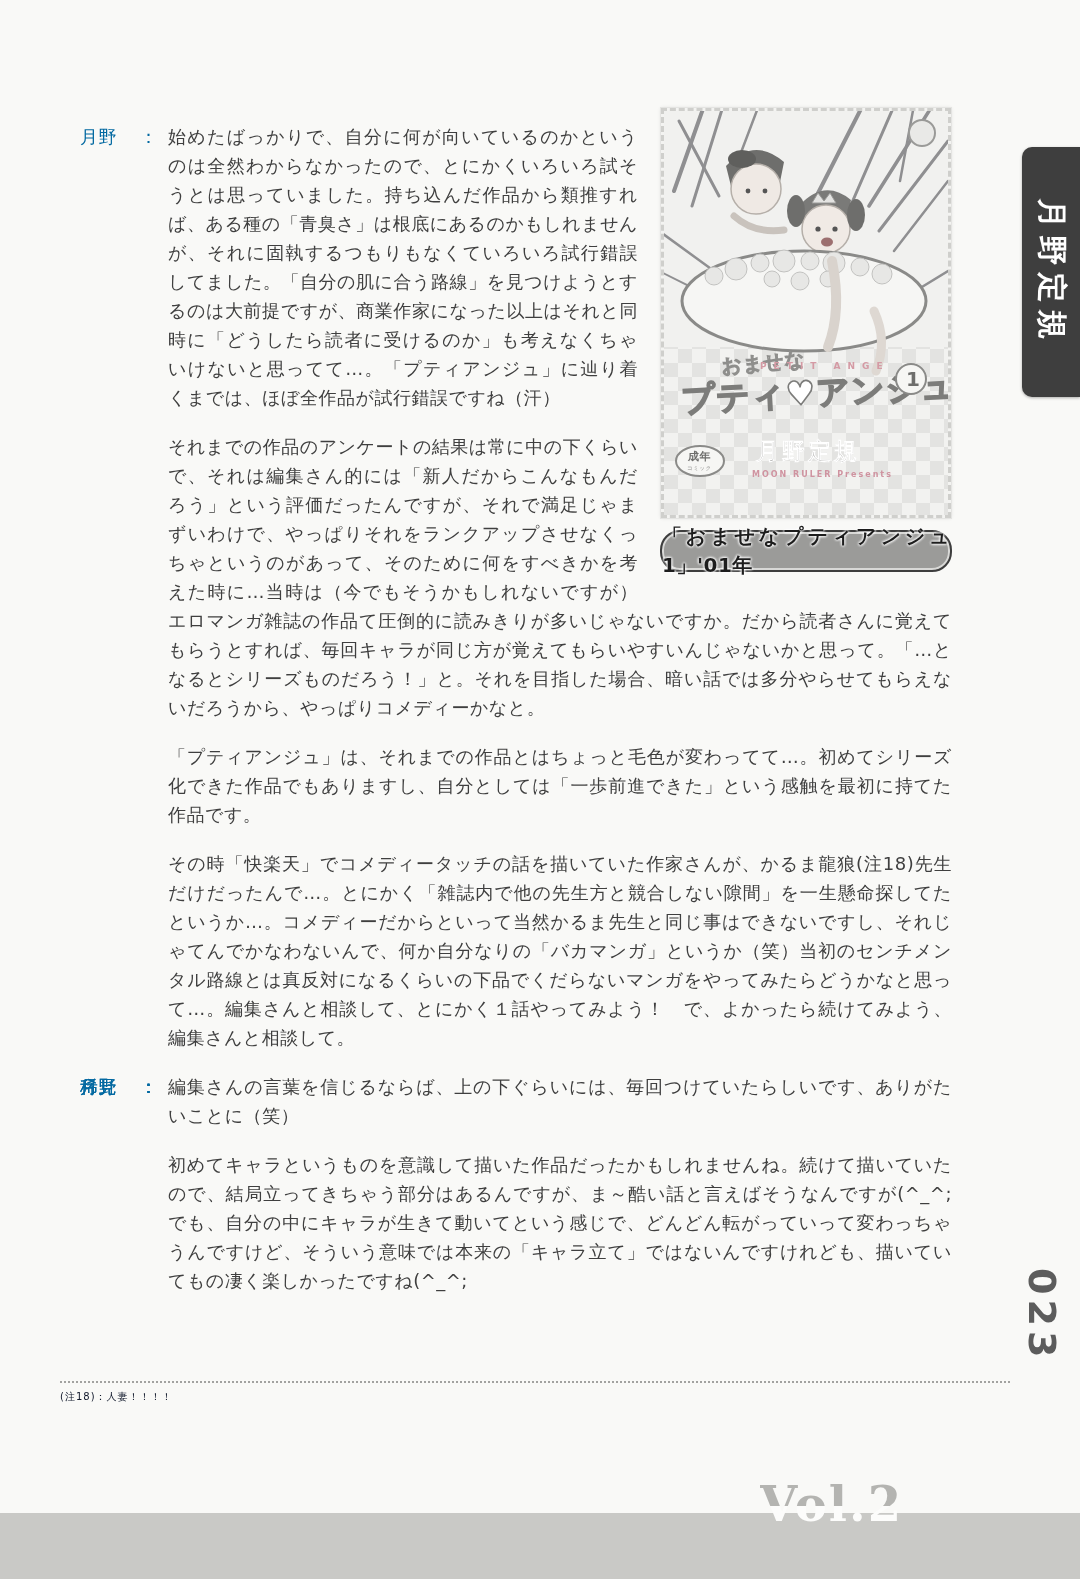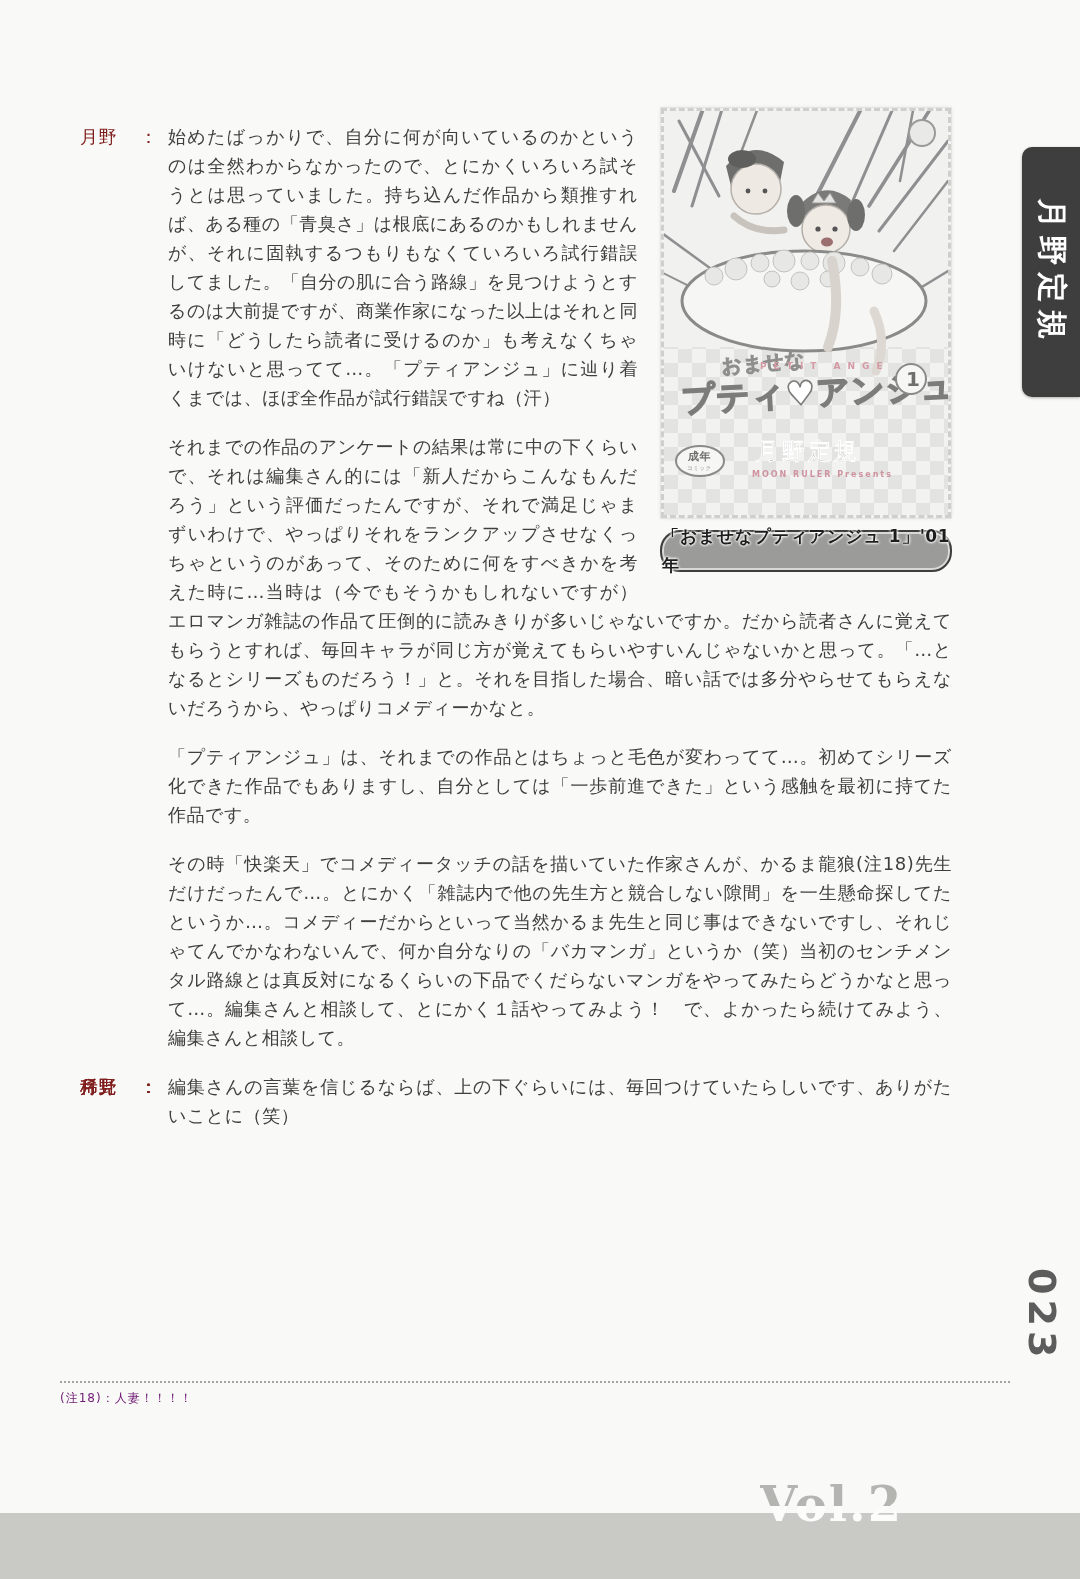--- a/index.html
+++ b/index.html
@@ -14,46 +14,46 @@
     position:absolute;left:80px;top:104px;width:872px;
     font-size:18px;line-height:29px;letter-spacing:.5px;
     text-align:justify;
   }
   .para{position:relative;padding-left:88px;}
   .para + .para{margin-top:20px;}
   .turn + .turn{margin-top:20px;}
   .spk{
     position:absolute;left:0;top:0;width:78px;
     display:flex;justify-content:space-between;
-    color:#7f1d1d;
+    color:#0369a1;
   }
   
   .cover-block{
     float:right;width:292px;margin:4px 0 14px 22px;
   }
   .cover-frame{
     width:284px;height:404px;margin:0 auto;
     background:#f3f3f1;border:3px dashed #cfcfcc;outline:1px solid #e4e4e2;
     box-shadow:0 0 4px rgba(0,0,0,.12);
     position:relative;overflow:hidden;
   }
   .caption-pill{
     margin-top:12px;height:38px;border-radius:20px;
     background:#9b9b99;border:2px solid #3e3e3e;
     box-shadow:inset 0 0 0 2px #d8d8d6;
     display:flex;align-items:center;justify-content:center;
-    font-size:17px;font-weight:bold;color:#1d1d1d;
+    font-size:20px;font-weight:bold;color:#1d1d1d;
     text-shadow:0 0 3px #fff,0 0 3px #fff,0 0 3px #fff;
     letter-spacing:.5px;
   }
   
   .footnote{
     position:absolute;left:60px;top:1381px;width:950px;
     border-top:2px dotted #a2a2a0;padding-top:7px;
-    font-size:12px;color:#701a75;letter-spacing:1px;
+    font-size:10px;color:#0f172a;letter-spacing:1px;
   }
   
   .side-tab{
     position:absolute;right:0;top:147px;width:58px;height:250px;
     background:#3e3e3e;border-radius:10px 0 0 10px;
     display:flex;align-items:center;justify-content:center;
     box-shadow:0 1px 3px rgba(0,0,0,.3);
   }
   .side-tab-text{
     transform:rotate(90deg);white-space:nowrap;
@@ -226,20 +226,23 @@
   </div>
 
   <div class="turn">
     <p class="para">
       <span class="spk">
           <span>月野</span>
           <span>：</span>
         </span>
       <span>編集さんの言葉を信じるならば、上の下ぐらいには、毎回つけていたらしいです、ありがたいことに（笑）</span>
     </p>
+    <p class="para">
+      <span>初めてキャラというものを意識して描いた作品だったかもしれませんね。続けて描いていたので、結局立ってきちゃう部分はあるんですが、ま～酷い話と言えばそうなんですが(^_^;　でも、自分の中にキャラが生きて動いてという感じで、どんどん転がっていって変わっちゃうんですけど、そういう意味では本来の「キャラ立て」ではないんですけれども、描いていてもの凄く楽しかったですね(^_^;</span>
+    </p>
   </div>
 
 </div>
 
 <div class="footnote">
   <span>(注18)：人妻！！！！</span>
 </div>
 
 <div class="side-tab">
   <span class="side-tab-text">月野定規</span>

